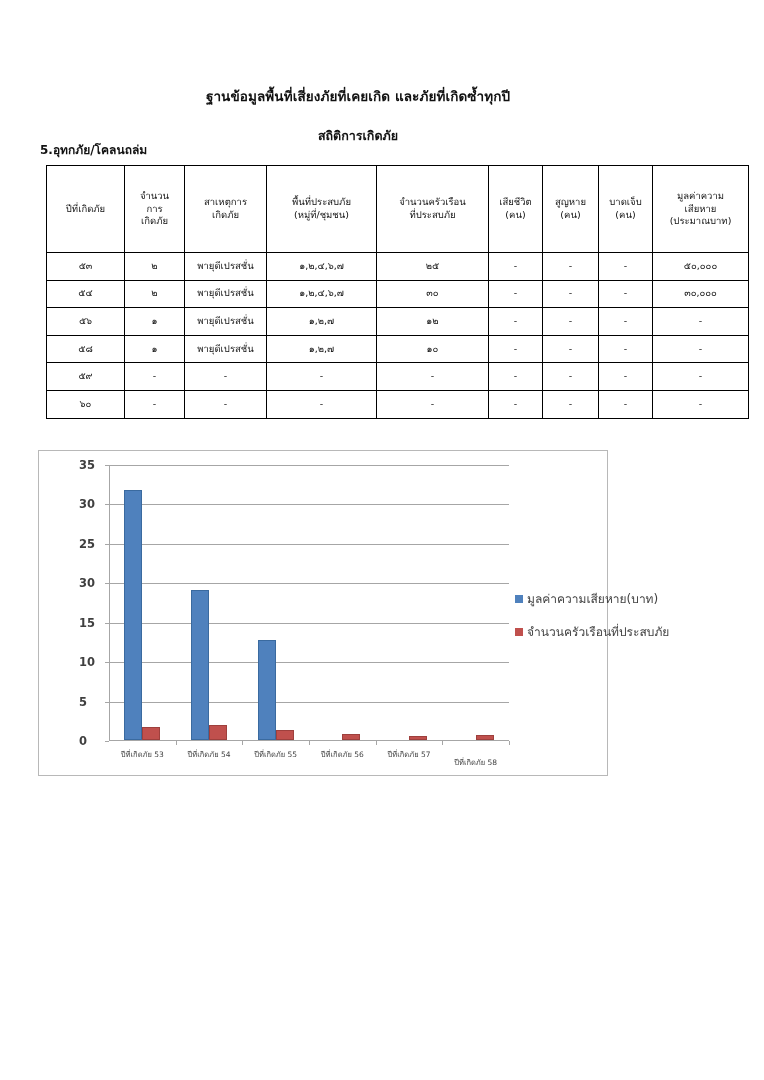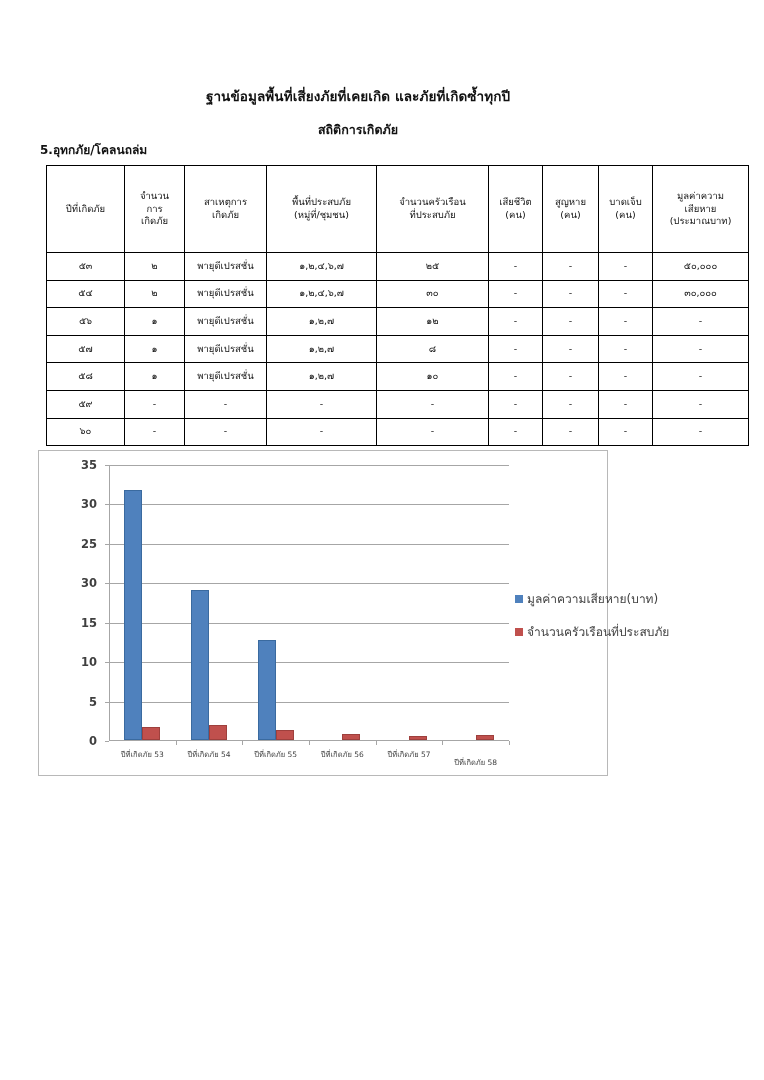--- a/index.html
+++ b/index.html
@@ -35,21 +35,21 @@
     font-weight: bold;
     line-height: 1.5;
     letter-spacing: 0.1px;
     color: #111;
   }
   .doc-subtitle {
     font-size: 12.5px;
     font-weight: bold;
     line-height: 1.6;
     color: #111;
-    margin-top: 14px;
+    margin-top: 20px;
   }
 
   
   .section-heading {
     position: absolute;
     top: 140px;
     left: 40px;
     font-size: 12px;
     font-weight: bold;
     color: #111;
@@ -139,23 +139,23 @@
   .axis-x {
     position: absolute;
     left: 0;
     bottom: 0;
     width: 100%;
     height: 1px;
     background: #a6a6a6;
   }
   .ytick-label {
     position: absolute;
-    right: 412px;
+    right: 396px;
     width: 34px;
-    text-align: right;
+    text-align: left;
     font-size: 11.5px;
     font-weight: bold;
     color: #3f3f3f;
     transform: translateY(-50%);
     font-family: "DejaVu Sans", "Liberation Sans", sans-serif;
   }
   .ytick-mark {
     position: absolute;
     left: -4px;
     width: 4px;
@@ -299,31 +299,20 @@
             <td>-</td>
             <td>-</td>
             <td>๓๐,๐๐๐</td>
           </tr>
           <tr>
             <td>๕๖</td>
             <td>๑</td>
             <td>พายุดีเปรสชั่น</td>
             <td>๑,๒,๗</td>
             <td>๑๒</td>
-            <td>-</td>
-            <td>-</td>
-            <td>-</td>
-            <td>-</td>
-          </tr>
-          <tr>
-            <td>๕๗</td>
-            <td>๑</td>
-            <td>พายุดีเปรสชั่น</td>
-            <td>๑,๒,๗</td>
-            <td>๘</td>
             <td>-</td>
             <td>-</td>
             <td>-</td>
             <td>-</td>
           </tr>
           <tr>
             <td>๕๘</td>
             <td>๑</td>
             <td>พายุดีเปรสชั่น</td>
             <td>๑,๒,๗</td>

